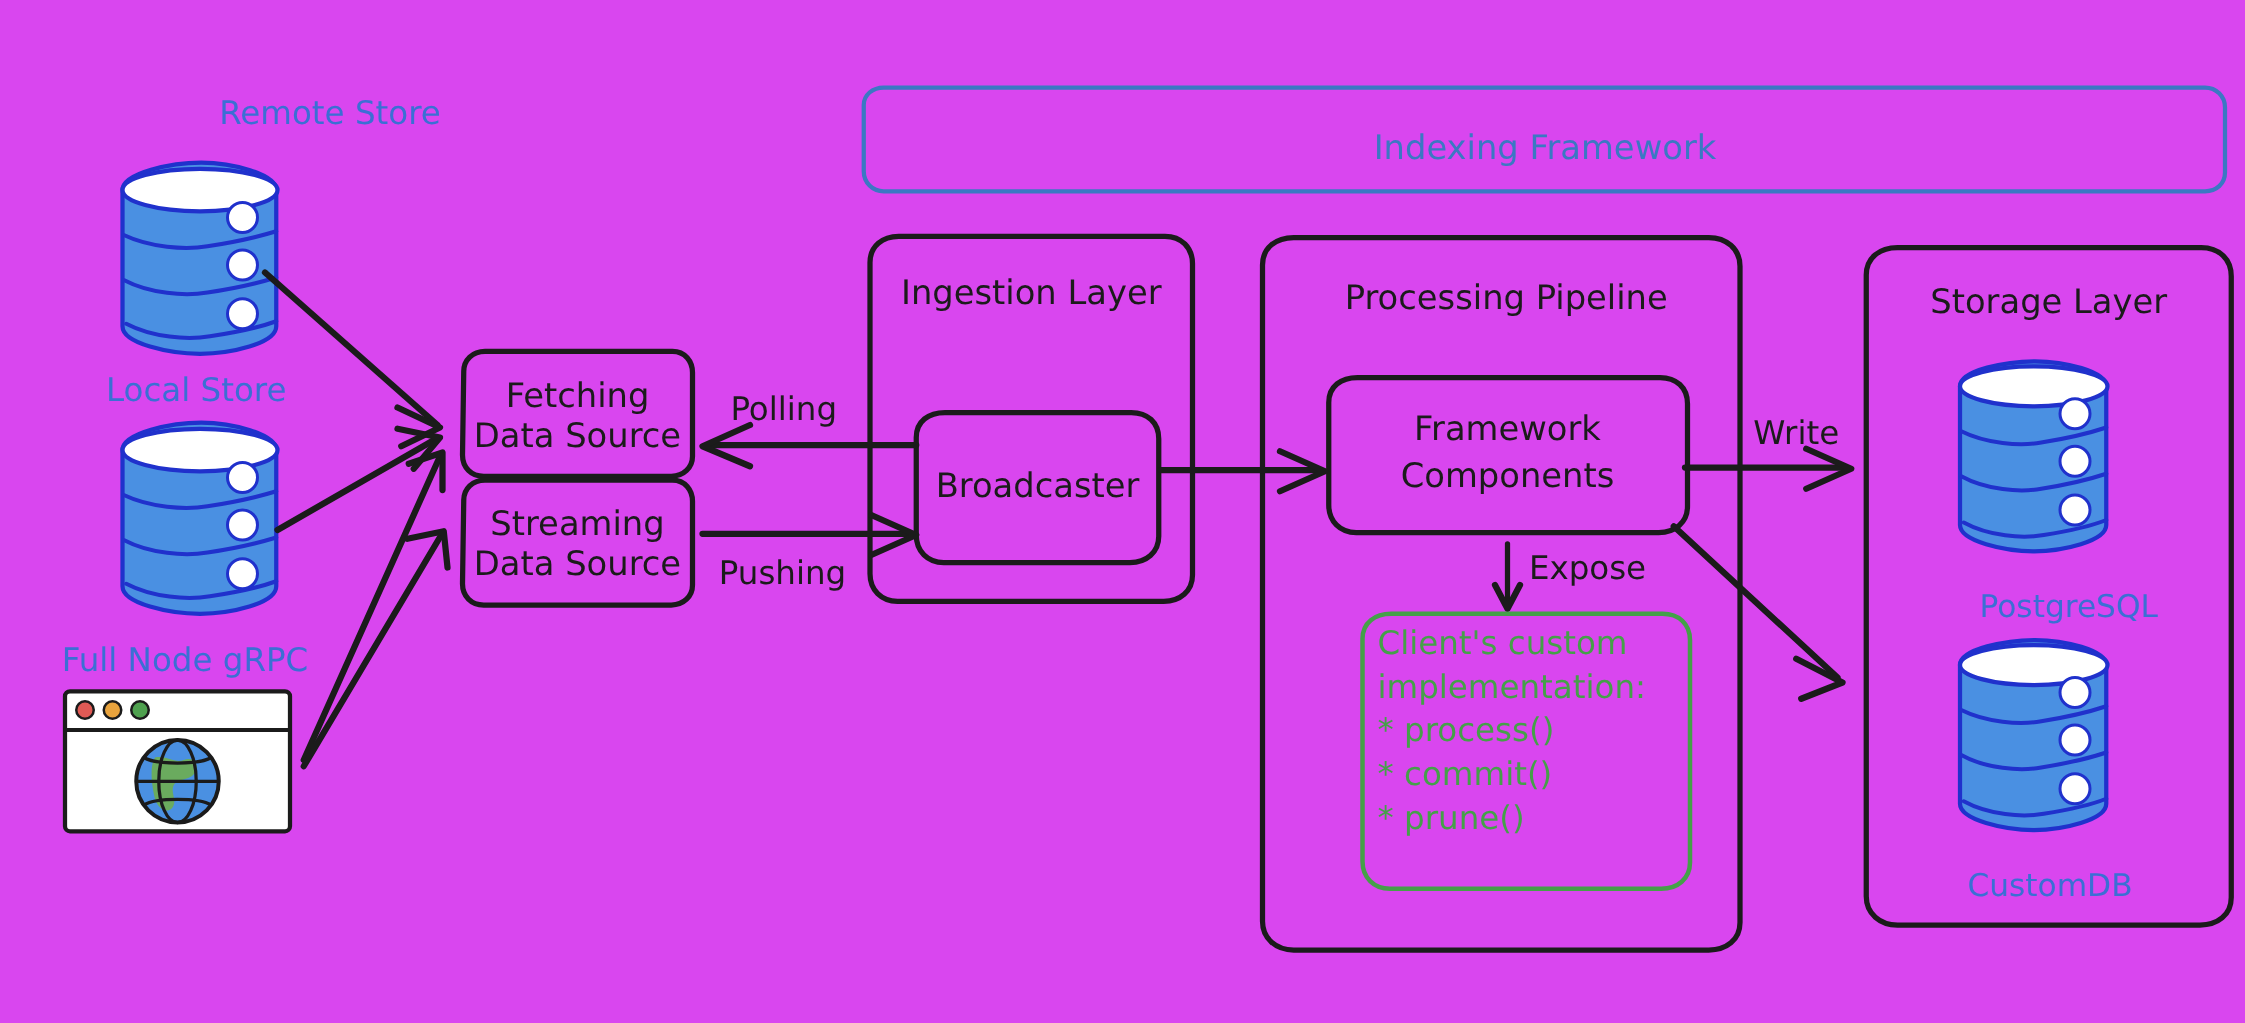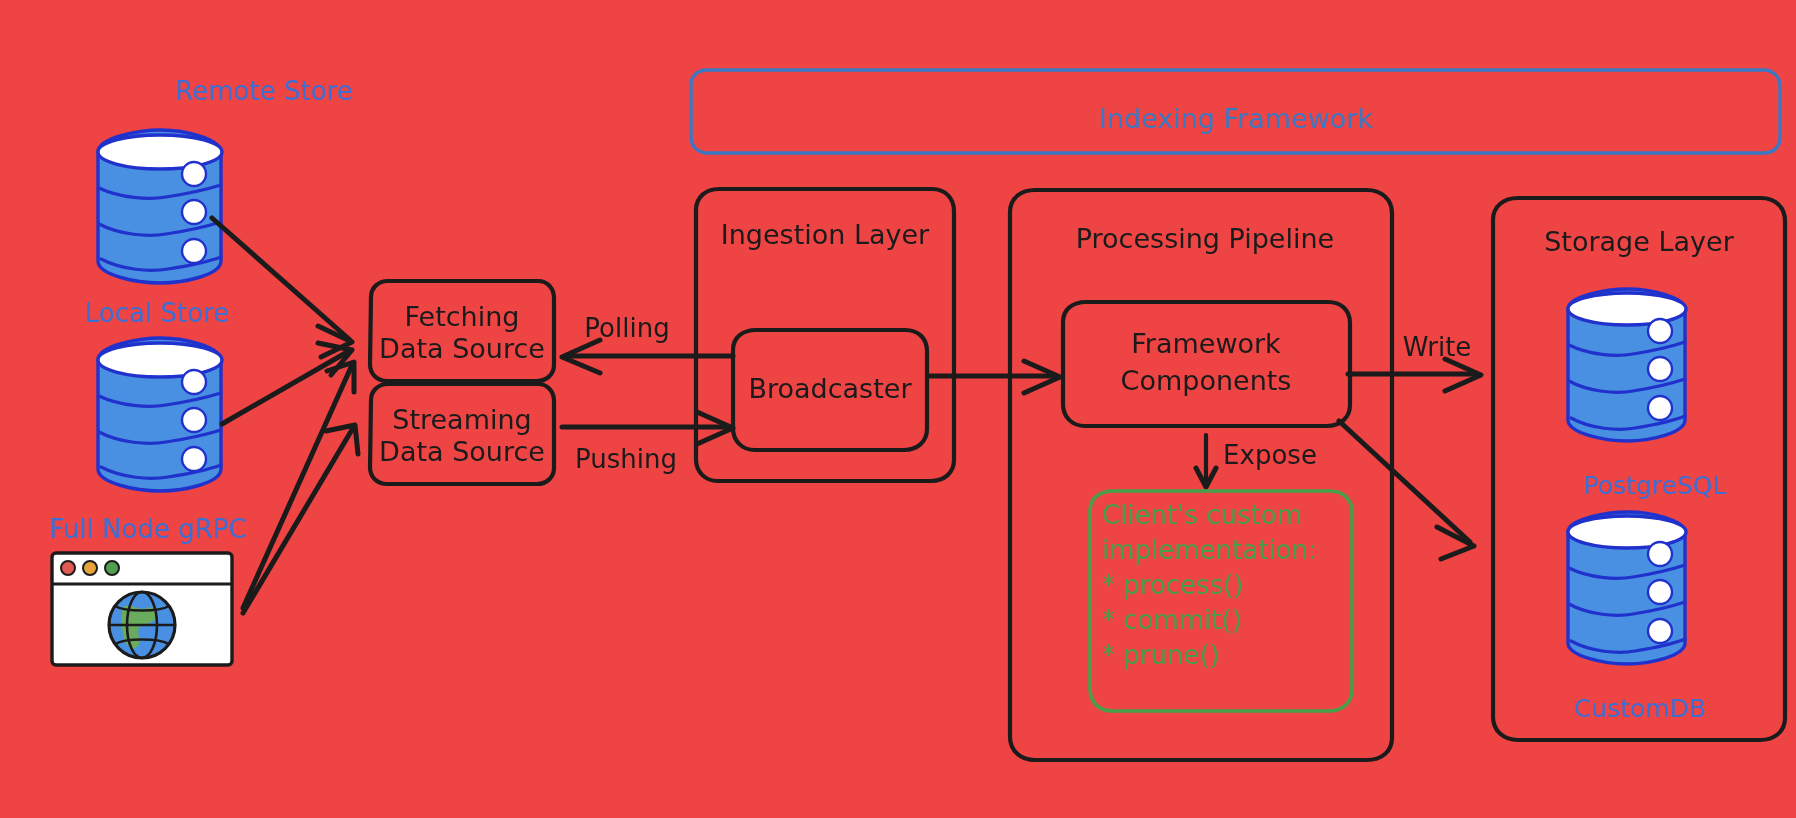--- a/index.html
+++ b/index.html
@@ -10,21 +10,21 @@
   body {
     width: 1796px;
     height: 818px;
     font-family: "DejaVu Sans", sans-serif;
     overflow: hidden;
   }
   #diagram-root {
     position: relative;
     width: 1796px;
     height: 818px;
-    background: #ef4444;
+    background: #d946ef;
   }
   svg.diagram {
     display: block;
     width: 1796px;
     height: 818px;
   }
   text {
     font-family: "DejaVu Sans", sans-serif;
     dominant-baseline: middle;
   }

